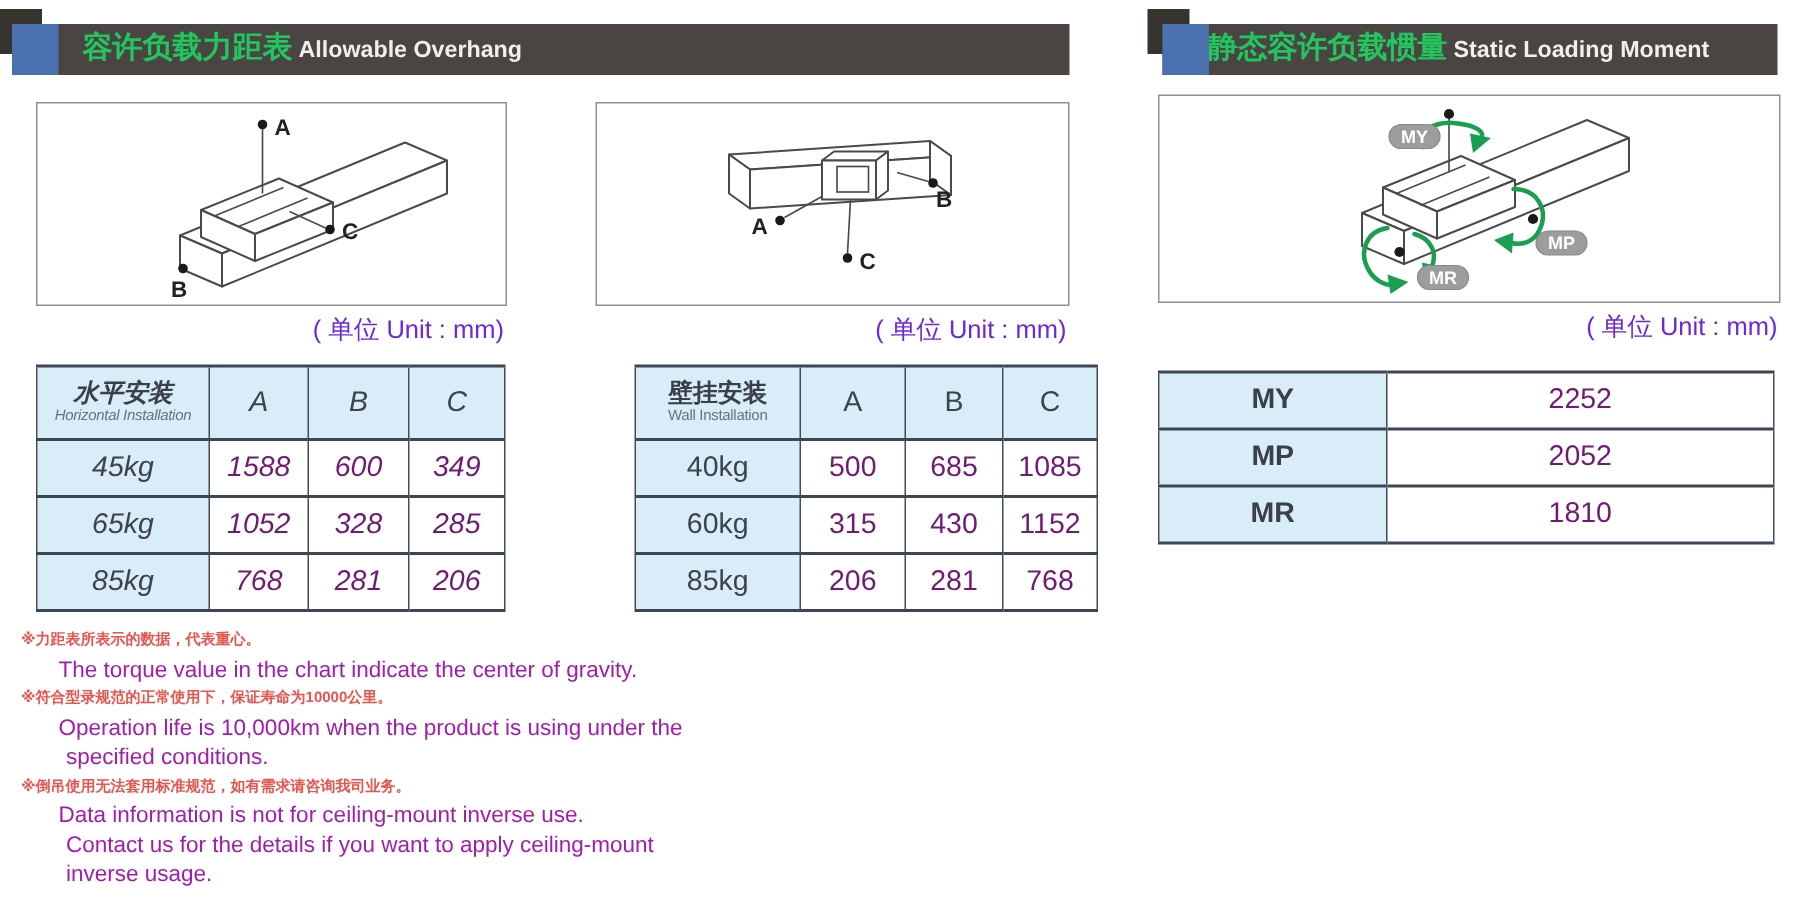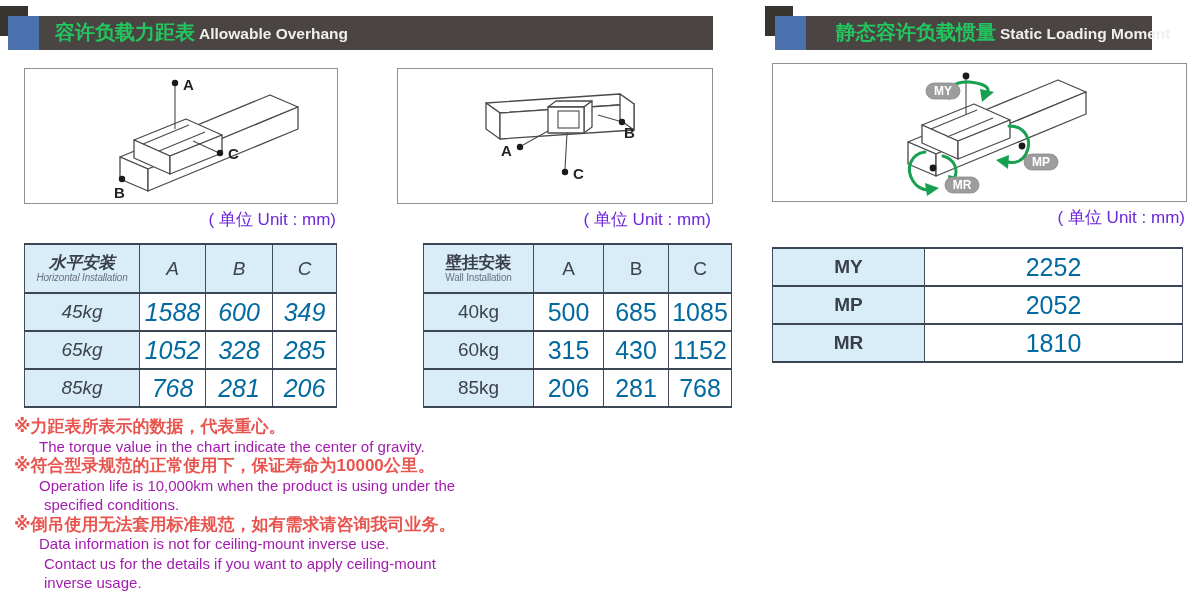--- a/index.html
+++ b/index.html
@@ -11,42 +11,42 @@
   .hdr .back{position:absolute;left:0;top:0;width:28px;height:30px;background:#37332f;}
   .hdr .bar{position:absolute;top:10px;height:34px;background:#4a4542;line-height:33px;
             white-space:nowrap;}
   .hdr .sq{position:absolute;top:10px;width:31px;height:34px;background:#4a70ad;}
   .hdr .zh{font-size:20px;font-weight:bold;color:#22c55e;vertical-align:baseline;}
   .hdr .en{font-size:15.5px;font-weight:bold;color:#f0efee;margin-left:4px;vertical-align:baseline;}
   .hdr-left{left:0;top:6px;width:713px;}
   .hdr-left .bar{left:8px;width:705px;padding-left:47px;box-sizing:border-box;}
   .hdr-left .sq{left:8px;}
   .hdr-right{left:765px;top:6px;width:420px;}
-  .hdr-right .bar{left:10px;width:377px;padding-left:61px;box-sizing:border-box;}
+  .hdr-right .bar{left:10px;width:410px;padding-left:30px;box-sizing:border-box;}
   .hdr-right .sq{left:10px;}
 
   
   .dbox{position:absolute;border:1px solid #8f8f8f;background:#ffffff;}
   .unit{position:absolute;text-align:right;font-size:17px;color:#6d28d9;}
 
   
   table{border-collapse:collapse;position:absolute;background:#ffffff;table-layout:fixed;}
   td{border:1px solid #434c59;border-top:2px solid #3d4654;border-bottom:2px solid #3d4654;
      text-align:center;vertical-align:middle;padding:0;}
   .cb{background:#d9edf8;}
-  .num{font-size:25px;color:#0369a1;}
+  .num{font-size:19px;color:#701a75;}
   .kg{font-size:19px;color:#3c434d;background:#d9edf8;}
   .colhead{font-size:19px;color:#3c434d;background:#d9edf8;}
   .thzh{font-size:16.5px;font-weight:bold;color:#3a4049;line-height:19px;}
   .then{font-size:10px;color:#69727e;letter-spacing:-0.2px;line-height:12px;}
   .mlabel{font-size:19px;font-weight:bold;color:#3a4049;background:#d9edf8;}
 
   
   .notes{position:absolute;left:14px;top:417px;width:470px;}
-  .nzh{font-size:17px;font-weight:bold;color:#e8554f;line-height:19.5px;}
+  .nzh{font-size:10px;font-weight:bold;color:#e8554f;line-height:19.5px;}
   .nen{font-size:15px;color:#a21caf;line-height:19.5px;padding-left:25px;}
   .nen.ind{padding-left:30px;}
 
   
   .ln{stroke:#4a4a4a;stroke-width:1.3;fill:#ffffff;stroke-linejoin:round;}
   .wire{stroke:#4a4a4a;stroke-width:1.1;fill:none;}
   .dot{fill:#1a1a1a;stroke:none;}
   .ptxt{font-family:"Liberation Sans","DejaVu Sans",sans-serif;font-size:15px;font-weight:bold;fill:#222222;}
   .garc{stroke:#18a050;stroke-width:3;fill:none;stroke-linecap:round;}
   .gtri{fill:#18a050;stroke:none;}

